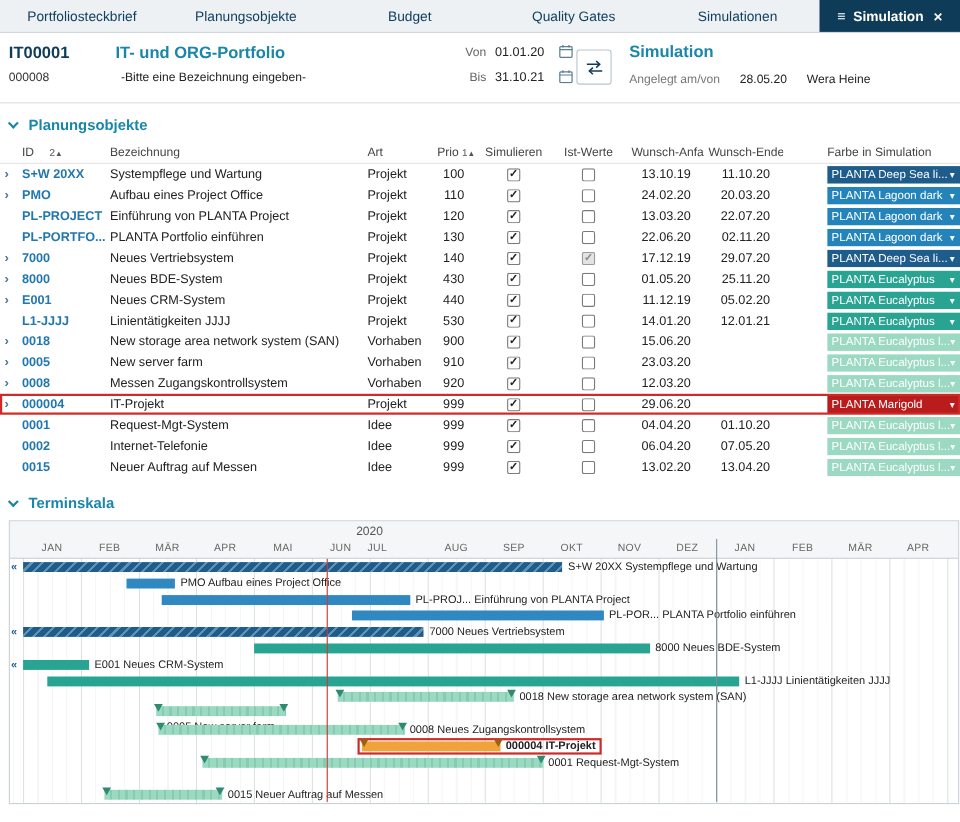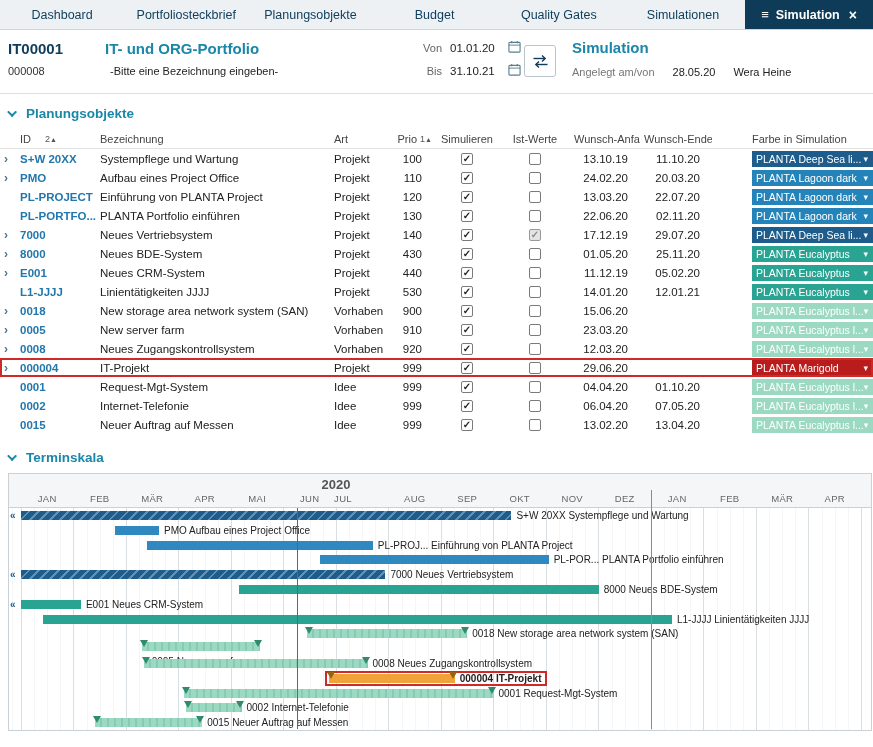--- a/index.html
+++ b/index.html
@@ -62,21 +62,21 @@
   .row-hl { outline:2px solid #cf2a27; outline-offset:-2px; }
   .colorsel { height:16px; display:flex; align-items:center; justify-content:space-between;
               color:#fff; font-size:10.5px; padding:0 5px 0 4px; cursor:pointer; width:100%; }
   .colorsel .dd { font-size:9px; opacity:.95; }
 
   
   .gantt { position:relative; margin:4px 0 0 8px; width:864px; height:258px;
            border:1px solid #c9d0d6; background:#fff; overflow:hidden; }
   .g-head { position:absolute; top:0; left:0; right:0; height:34px; background:#f4f6f7;
             border-bottom:1px solid #c9d0d6; }
-  .g-year { position:absolute; top:3px; font-size:13px; color:#555; transform:translateX(-50%);font-weight:bold; }
+  .g-year { position:absolute; top:3px; font-size:11px; color:#555; transform:translateX(-50%); }
   .g-month { position:absolute; top:19px; font-size:9.5px; color:#666; transform:translateX(-50%); letter-spacing:.3px; }
   .g-rows { position:absolute; top:34px; left:0; right:0; bottom:0;
             background-image:
               repeating-linear-gradient(90deg, rgba(40,70,90,.13) 0 1px, transparent 1px 52.5px),
               repeating-linear-gradient(90deg, rgba(40,70,90,.05) 0 1px, transparent 1px 13.125px);
             background-position:12px 0; }
   .g-row { position:absolute; left:0; right:0; height:14.8px; }
   .g-grp { position:absolute; top:1px; display:flex; align-items:center; gap:5px; height:13px; }
   .g-grp.g-hl { border:2px solid #cf2a27; padding:0 4px 0 2px; height:15px; top:0; }
   .g-bar { height:9px; position:relative; flex:0 0 auto; }
@@ -92,21 +92,20 @@
            border-left:4px solid transparent; border-right:4px solid transparent;
            border-top:7px solid #2f8a70; }
   .g-tri-l { left:-2px; } .g-tri-r { right:-2px; }
   .g-today { position:absolute; width:1px; background:#cc3a33; top:34px; bottom:1px; }
   .g-yearline { position:absolute; width:1px; background:#7d8f9c; top:16px; bottom:1px; }
 </style>
 </head>
 <body>
 
 <nav class="topnav">
-  <div class="tab">Dashboard</div>
   <div class="tab">Portfoliosteckbrief</div>
   <div class="tab">Planungsobjekte</div>
   <div class="tab">Budget</div>
   <div class="tab">Quality Gates</div>
   <div class="tab">Simulationen</div>
   <div class="tab tab-active">
     <span class="tab-ico">≡</span>
     <span>Simulation</span>
     <span class="tab-x">×</span>
   </div>
@@ -402,21 +401,21 @@
         <div class="c" style="padding: 0px;">
           <div class="colorsel" style="background: rgb(155, 217, 194);">
             <span>PLANTA Eucalyptus l...</span>
             <span class="dd">▾</span>
           </div>
         </div>
       </div>
       <div class="trow">
         <div class="c"><span class="exp">›</span></div>
         <div class="c c-id">0008</div>
-        <div class="c">Neues Zugangskontrollsystem</div>
+        <div class="c">Messen Zugangskontrollsystem</div>
         <div class="c">Vorhaben</div>
         <div class="c c-right">920</div>
         <div class="c c-center">
           <span class="cb checked">✓</span>
         </div>
         <div class="c c-center">
           <span class="cb"></span>
         </div>
         <div class="c c-right">12.03.20</div>
         <div class="c c-right"></div>
@@ -571,21 +570,21 @@
         </div>
       </div>
       <div class="g-row" style="top: 59.2px;">
         <div class="g-grp" style="left: 1px;">
           <span class="g-clip">«</span>
           <div class="g-bar bar-deepsea hatch" style="width: 364.875px;"></div>
           <span class="g-label">7000 Neues Vertriebsystem</span>
         </div>
       </div>
       <div class="g-row" style="top: 74px;">
-        <div class="g-grp" style="left: 222px; padding-left: 8px;">
+        <div class="g-grp" style="left: 222px;">
           <div class="g-bar bar-eucalyptus" style="width: 359.625px;"></div>
           <span class="g-label">8000 Neues BDE-System</span>
         </div>
       </div>
       <div class="g-row" style="top: 88.8px;">
         <div class="g-grp" style="left: 1px;">
           <span class="g-clip">«</span>
           <div class="g-bar bar-eucalyptus" style="width: 60.375px;"></div>
           <span class="g-label">E001 Neues CRM-System</span>
         </div>
@@ -634,29 +633,20 @@
       </div>
       <div class="g-row" style="top: 177.6px;">
         <div class="g-grp" style="left: 174.75px;">
           <div class="g-bar bar-eucalyptus_light" style="width: 309.75px;">
             <div class="g-tri g-tri-l" style="border-top-color: rgb(47, 138, 112);"></div>
             <div class="g-tri g-tri-r" style="border-top-color: rgb(47, 138, 112);"></div>
           </div>
           <span class="g-label">0001 Request-Mgt-System</span>
         </div>
       </div>
-      <div class="g-row" style="top: 192.4px;">
-        <div class="g-grp" style="left: 177.375px;">
-          <div class="g-bar bar-eucalyptus_light" style="width: 55.125px;">
-            <div class="g-tri g-tri-l" style="border-top-color: rgb(47, 138, 112);"></div>
-            <div class="g-tri g-tri-r" style="border-top-color: rgb(47, 138, 112);"></div>
-          </div>
-          <span class="g-label">0002 Internet-Telefonie</span>
-        </div>
-      </div>
       <div class="g-row" style="top: 207.2px;">
         <div class="g-grp" style="left: 85.5px;">
           <div class="g-bar bar-eucalyptus_light" style="width: 107.625px;">
             <div class="g-tri g-tri-l" style="border-top-color: rgb(47, 138, 112);"></div>
             <div class="g-tri g-tri-r" style="border-top-color: rgb(47, 138, 112);"></div>
           </div>
           <span class="g-label">0015 Neuer Auftrag auf Messen</span>
         </div>
       </div>
     </div>

